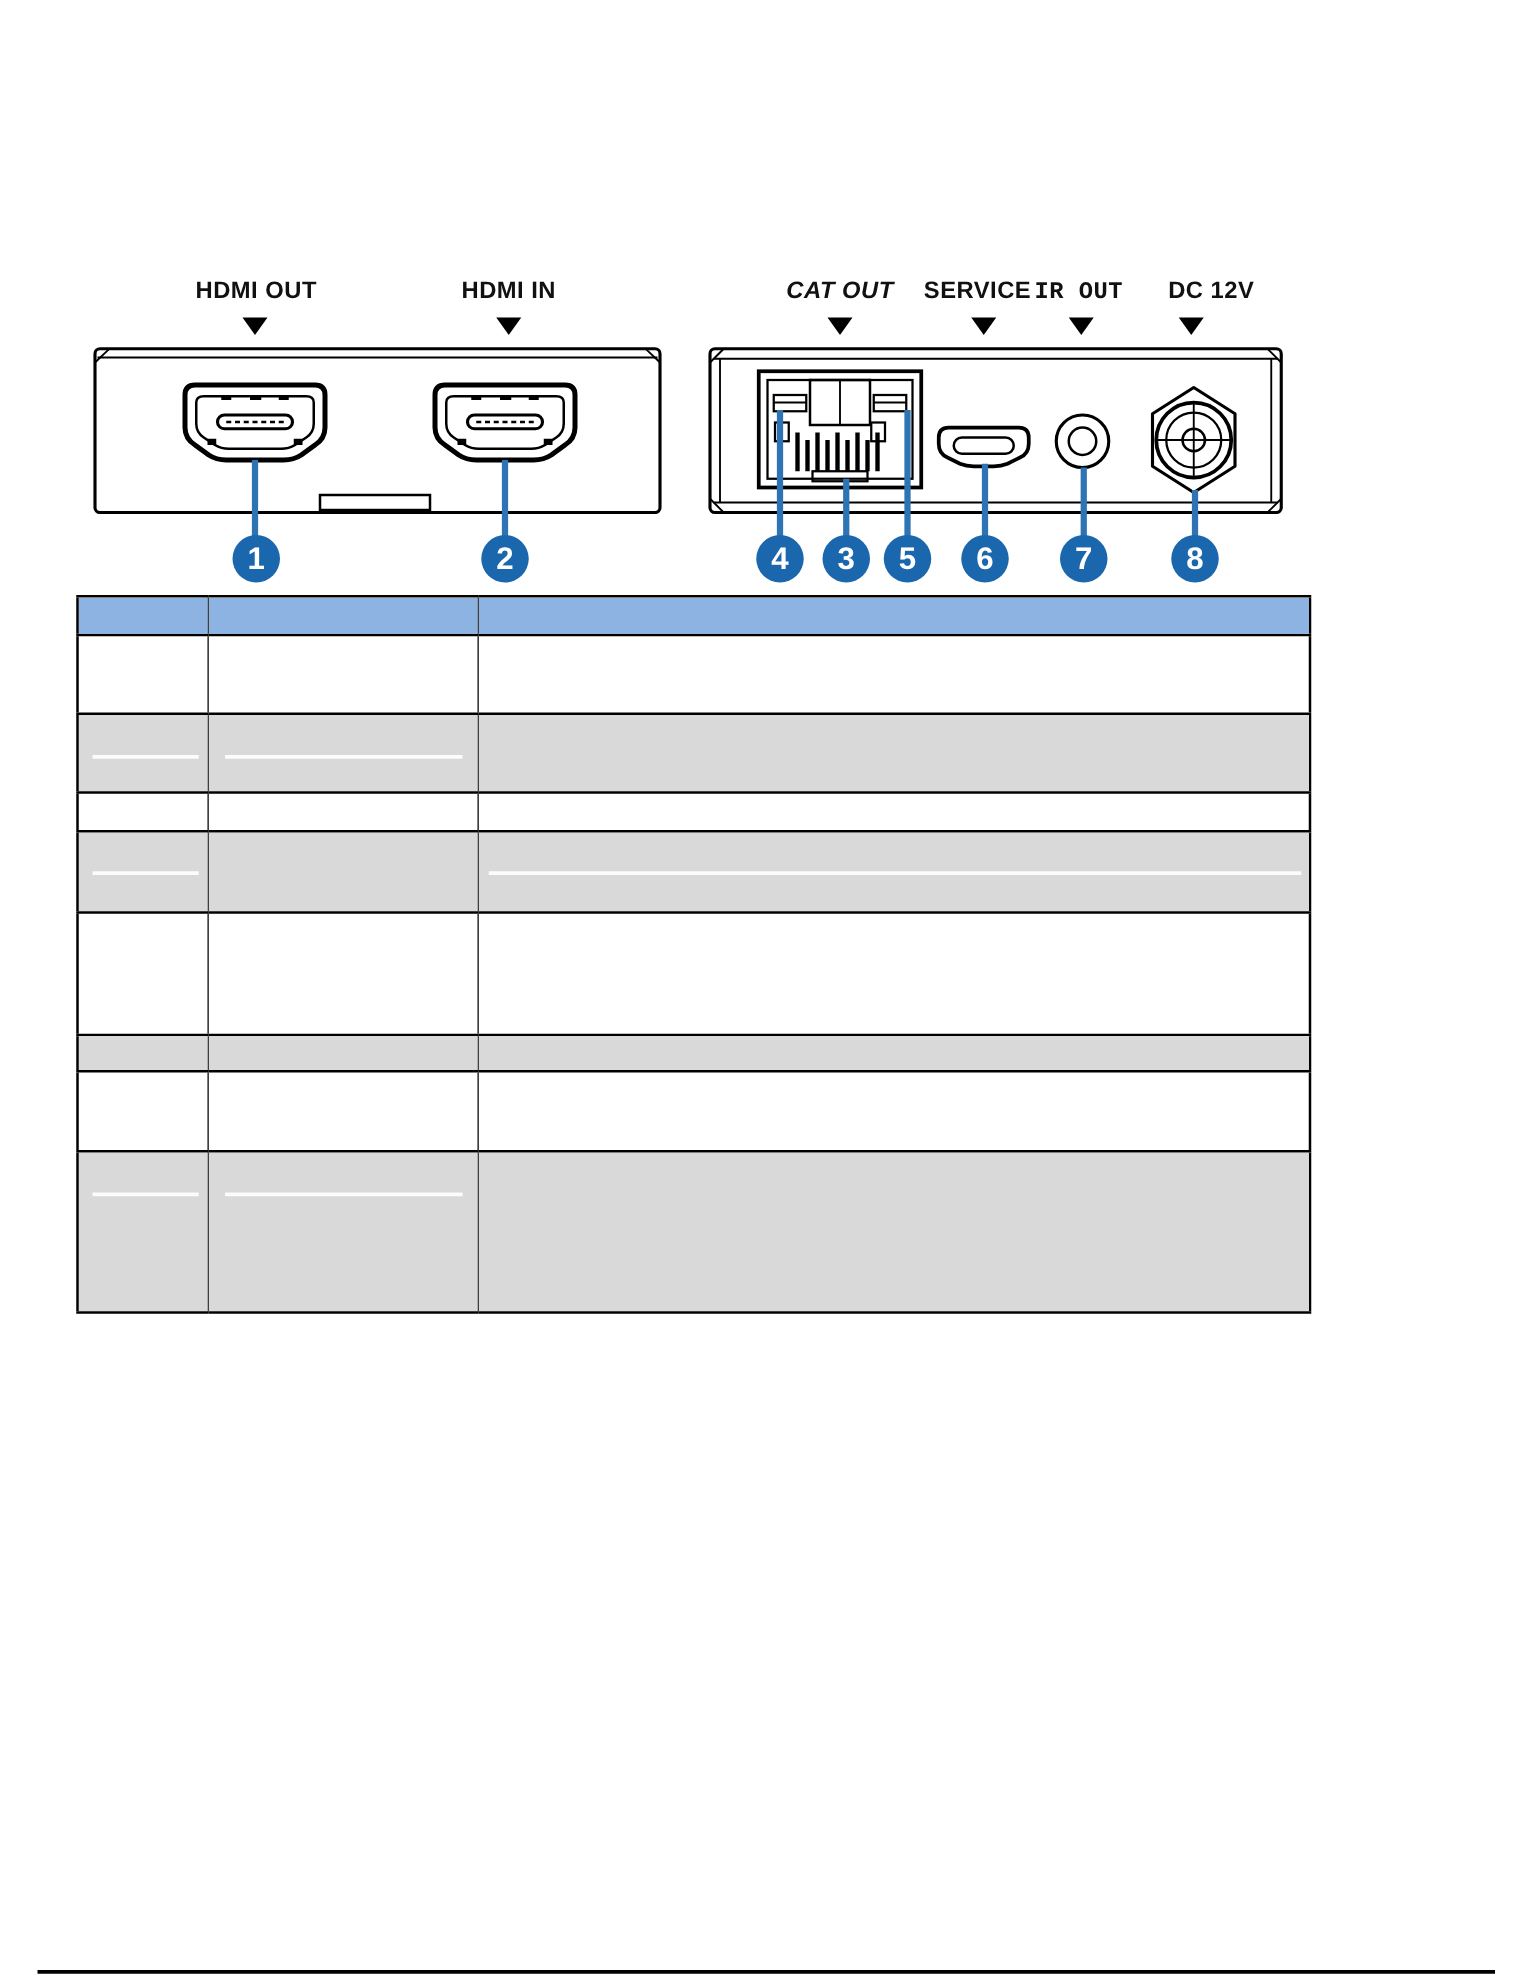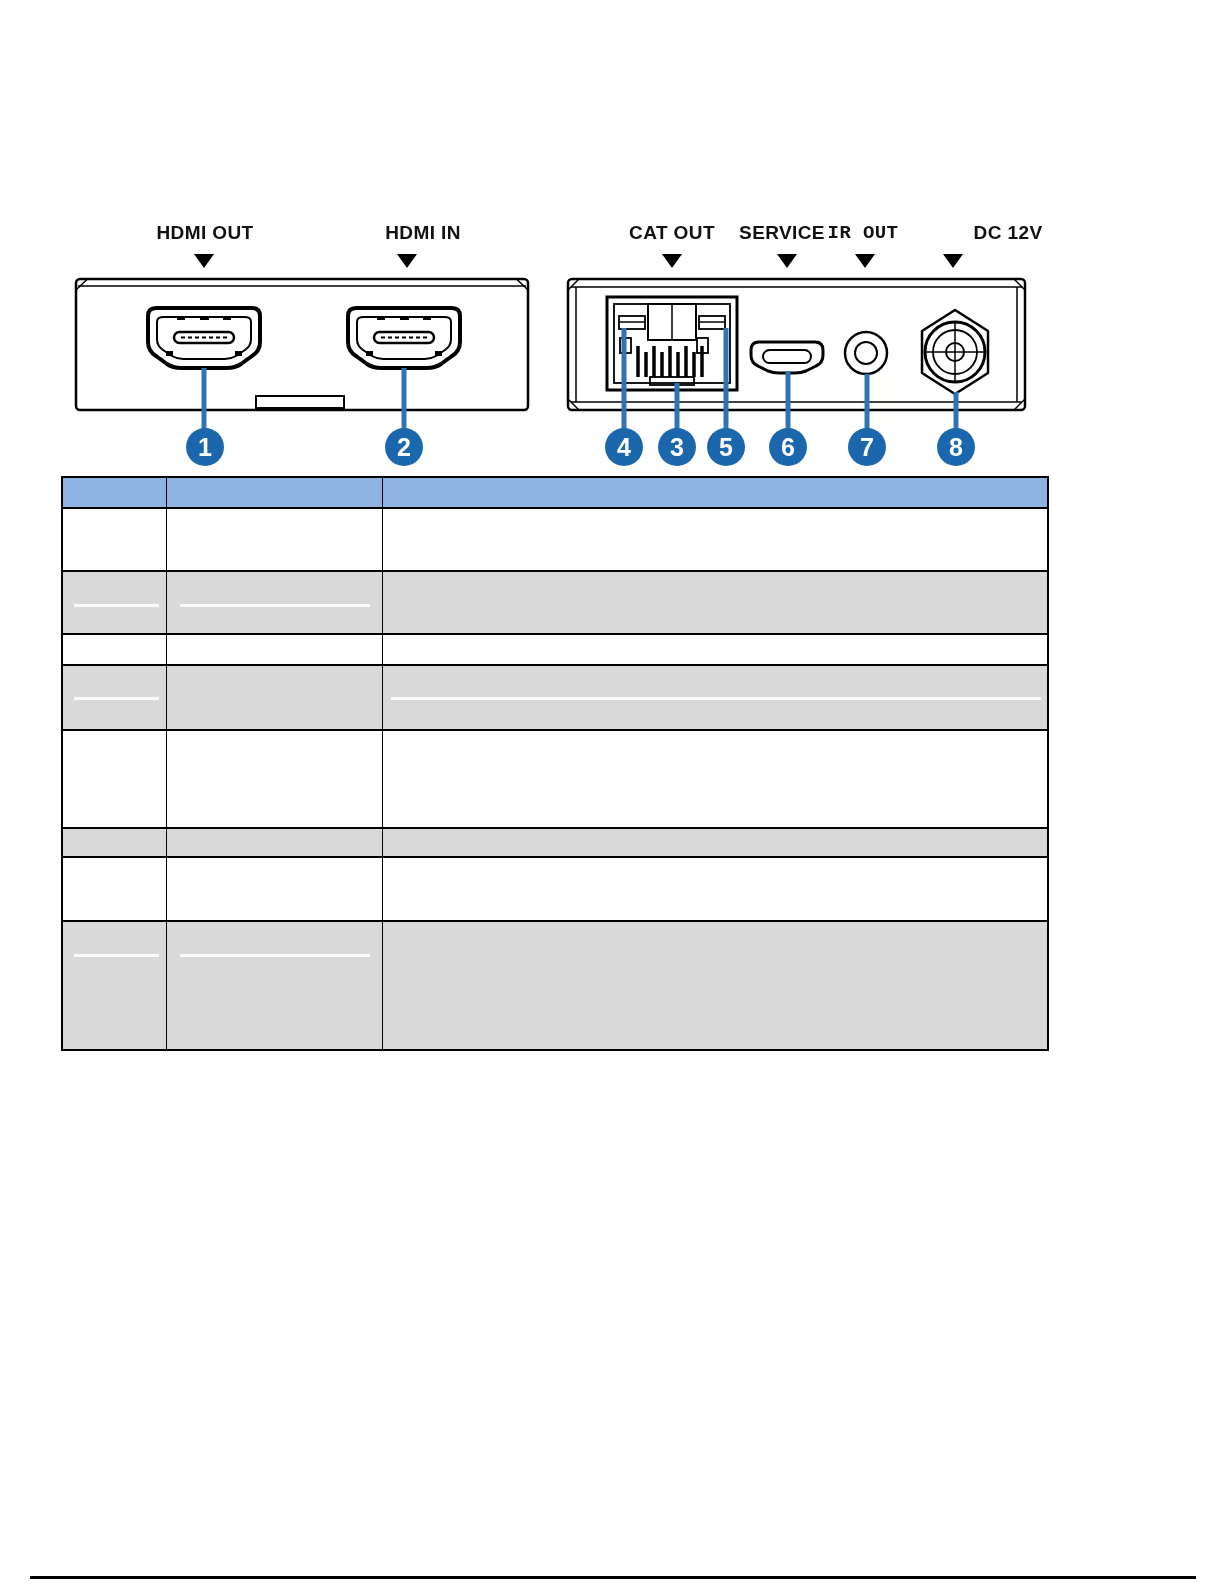--- a/index.html
+++ b/index.html
@@ -157,25 +157,25 @@
       <line x1="624" y1="328" x2="624" y2="432"></line>
       <line x1="677" y1="383" x2="677" y2="432"></line>
       <line x1="726" y1="328" x2="726" y2="432"></line>
       <line x1="788" y1="371" x2="788" y2="432"></line>
       <line x1="867" y1="374" x2="867" y2="432"></line>
       <line x1="956" y1="392" x2="956" y2="432"></line>
     </g>
   </svg>
 
   <div class="port-label" style="left:205px;text-align:center;">HDMI OUT</div>
-  <div class="port-label" style="left:407px;margin-left:16px;">HDMI IN</div>
-  <div class="port-label" style="left:672px;">CAT OUT</div>
+  <div class="port-label" style="left:407px;">HDMI IN</div>
+  <div class="port-label" style="left:672px;font-style:italic;">CAT OUT</div>
   <div class="port-label" style="left:782px;">SERVICE</div>
   <div class="port-label" style="left:863px;font-family:Liberation Mono, monospace;">IR OUT</div>
-  <div class="port-label" style="left:1008px;">DC 12V</div>
+  <div class="port-label" style="left:969px;">DC 12V</div>
 
   <div class="tri" style="left:204px;"></div>
   <div class="tri" style="left:407px;"></div>
   <div class="tri" style="left:672px;"></div>
   <div class="tri" style="left:787px;"></div>
   <div class="tri" style="left:865px;"></div>
   <div class="tri" style="left:953px;"></div>
 
   <div class="callout" style="left:205px;">1</div>
   <div class="callout" style="left:404px;">2</div>

